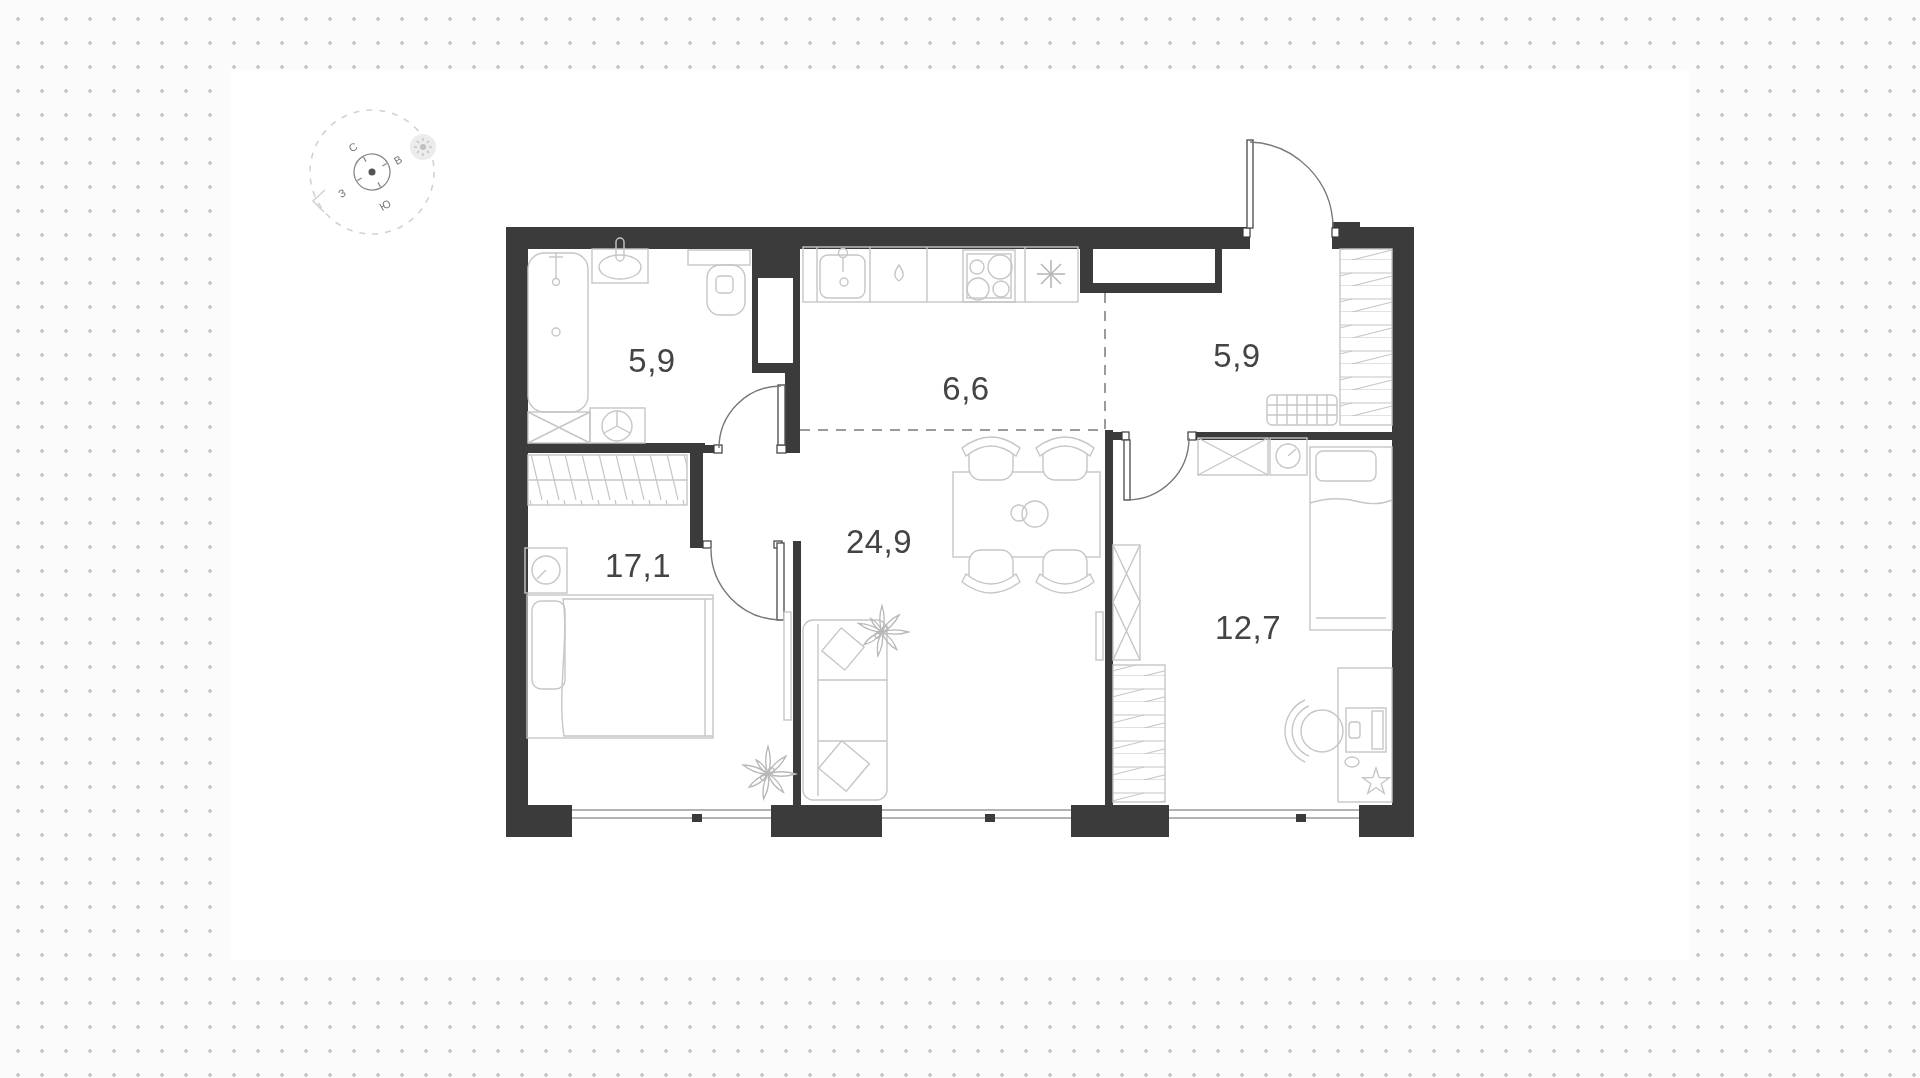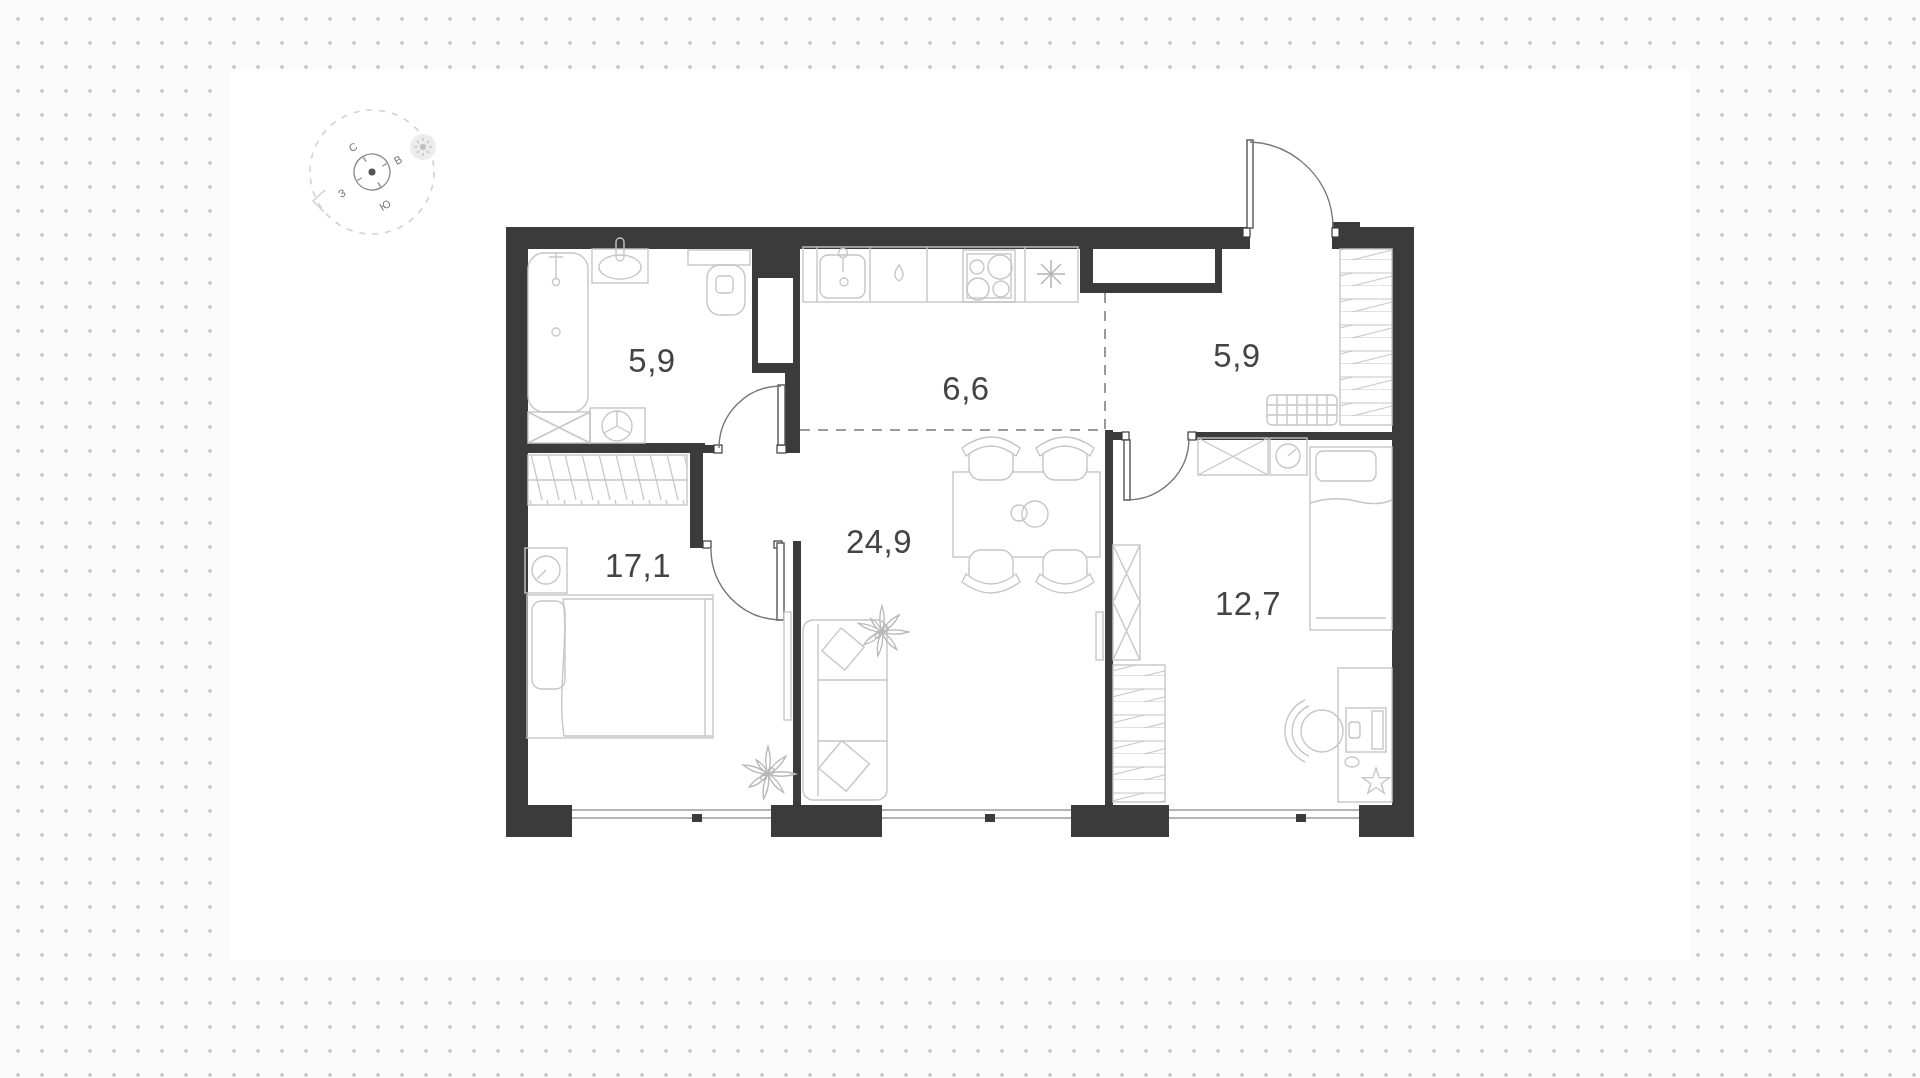--- a/index.html
+++ b/index.html
@@ -303,13 +303,13 @@
       <path class="furn" d="M1309 706 A 27 27 0 0 0 1309 756"></path>
     </g>
   </g>
 </svg>
 
 <div class="area-label" style="left:652px;top:361px">5,9</div>
 <div class="area-label" style="left:966px;top:389px">6,6</div>
 <div class="area-label" style="left:1237px;top:356px">5,9</div>
 <div class="area-label" style="left:638px;top:566px">17,1</div>
 <div class="area-label" style="left:879px;top:542px">24,9</div>
-<div class="area-label" style="left:1248px;top:604px">12,7</div>
+<div class="area-label" style="left:1248px;top:628px">12,7</div>
 
 </body></html>

